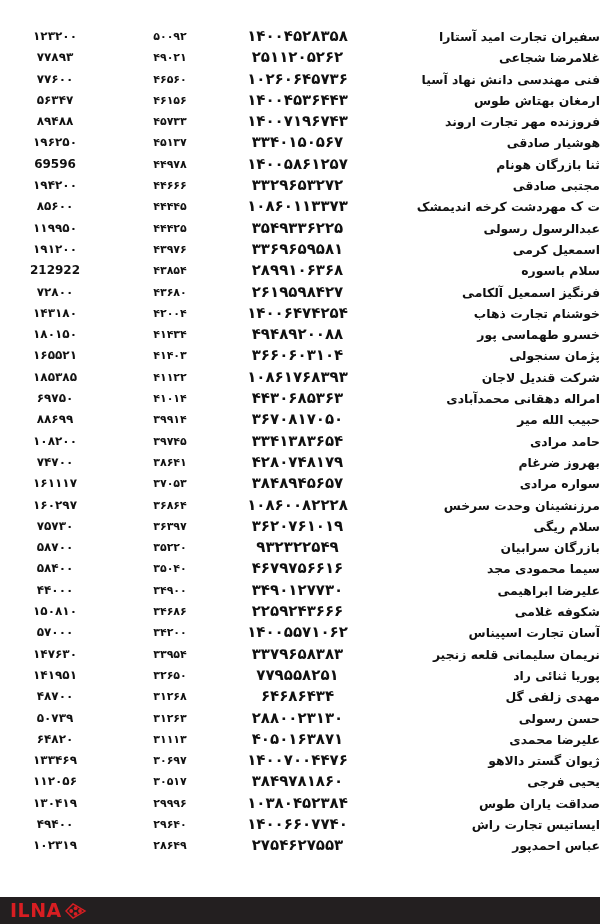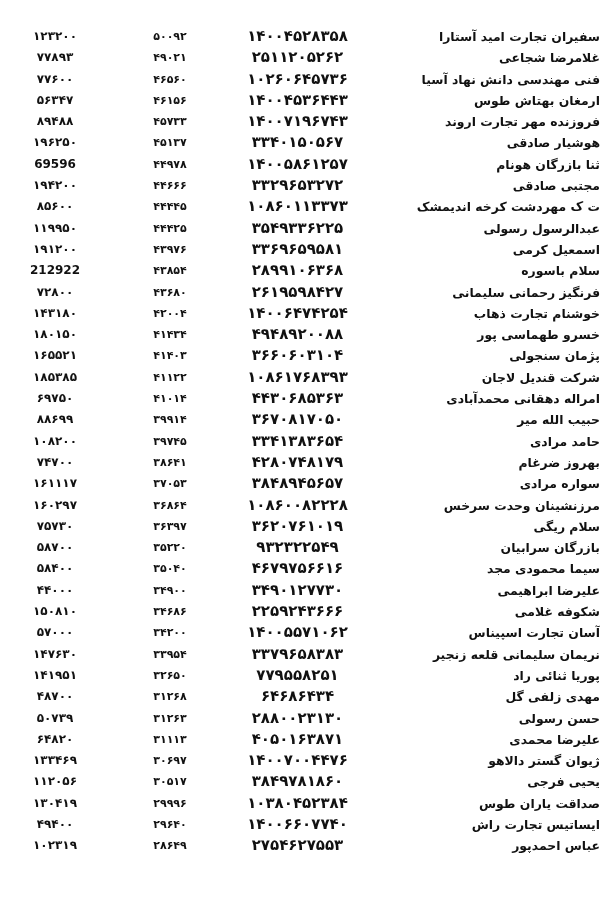--- a/index.html
+++ b/index.html
@@ -186,21 +186,21 @@
             <td class="cell-num2">۴۳۹۷۶</td>
             <td class="cell-num1">۱۹۱۲۰۰</td>
           </tr>
           <tr>
             <td class="cell-name">سلام باسوره</td>
             <td class="cell-id">۲۸۹۹۱۰۶۳۶۸</td>
             <td class="cell-num2">۴۳۸۵۴</td>
             <td class="cell-num1">212922</td>
           </tr>
           <tr>
-            <td class="cell-name">فرنگیز رحمانی سلیمانی</td>
+            <td class="cell-name">فرنگیز اسمعیل آلکامی</td>
             <td class="cell-id">۲۶۱۹۵۹۸۴۲۷</td>
             <td class="cell-num2">۴۳۶۸۰</td>
             <td class="cell-num1">۷۲۸۰۰</td>
           </tr>
           <tr>
             <td class="cell-name">خوشنام تجارت ذهاب</td>
             <td class="cell-id">۱۴۰۰۶۴۷۴۲۵۴</td>
             <td class="cell-num2">۴۲۰۰۴</td>
             <td class="cell-num1">۱۴۳۱۸۰</td>
           </tr>
@@ -351,14 +351,29 @@
           <tr>
             <td class="cell-name">عباس احمدپور</td>
             <td class="cell-id">۲۷۵۴۶۲۷۵۵۳</td>
             <td class="cell-num2">۲۸۶۴۹</td>
             <td class="cell-num1">۱۰۲۳۱۹</td>
           </tr>
         </tbody>
     </table>
   </div>
 
+  <div id="footer-bar">
+    <div id="logo">
+      <span id="logo-text">ILNA</span>
+      <span>
+        <svg id="logo-mark" viewBox="0 0 22 16" xmlns="http://www.w3.org/2000/svg" aria-hidden="true">
+          <path d="M1 8 L8 1 L20 8 L8 15 Z" fill="none" stroke="#d81e22" stroke-width="1.4"></path>
+          <circle cx="6.2" cy="8" r="1.9" fill="#d81e22"></circle>
+          <circle cx="10.6" cy="5.2" r="1.9" fill="#d81e22"></circle>
+          <circle cx="10.6" cy="10.8" r="1.9" fill="#d81e22"></circle>
+          <circle cx="15" cy="8" r="1.9" fill="#d81e22"></circle>
+        </svg>
+      </span>
+    </div>
+    <div id="footer-spacer"></div>
+  </div>
 
 </div>
 
 </body></html>

